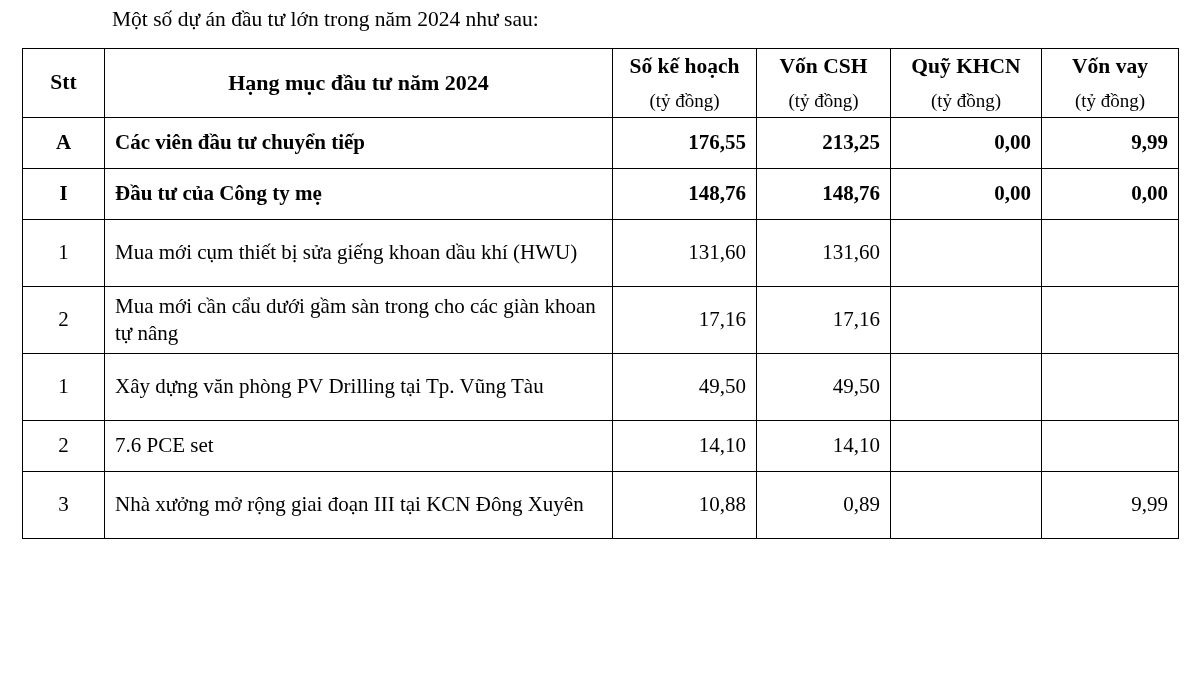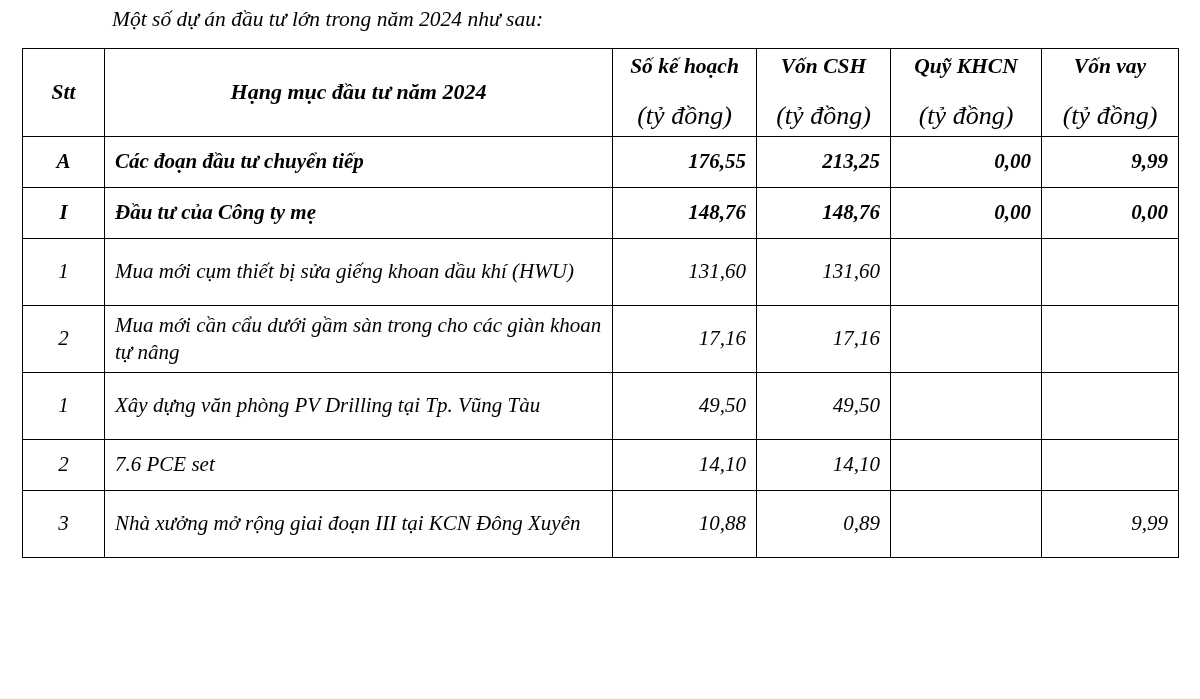--- a/index.html
+++ b/index.html
@@ -12,21 +12,20 @@
     height: 699px;
     font-family: "Liberation Serif", serif;
     color: #000000;
     overflow: hidden;
   }
   .page {
     position: relative;
     width: 1200px;
     height: 510px;
     box-sizing: border-box;
-    font-style: italic;
   }
   .intro {
     position: absolute;
     left: 112px;
     top: 6px;
     font-size: 21.5px;
     line-height: 1.25;
     white-space: nowrap;
   }
   .table-wrap {
@@ -59,23 +58,23 @@
     text-align: center;
     padding-top: 6px;
     padding-bottom: 6px;
   }
   .hdr-strong {
     font-weight: bold;
     font-size: 21.5px;
   }
   .hdr-unit {
     font-weight: normal;
-    font-size: 26px;
+    font-size: 19px;
     display: block;
-    margin-top: 18px;
+    margin-top: 8px;
   }
   .hdr-stt {
     font-weight: bold;
     font-size: 21.5px;
     text-align: left;
     margin-top: 16px;
   }
   .hdr-item {
     font-weight: bold;
     font-size: 22px;
@@ -140,21 +139,21 @@
           </td>
           <td>
             <span class="hdr-strong">Vốn vay</span>
             <span class="hdr-unit">(tỷ đồng)</span>
           </td>
         </tr>
       </thead>
       <tbody>
         <tr class="bold single">
           <td class="stt">A</td>
-          <td class="item">Các đoạn đầu tư chuyển tiếp</td>
+          <td class="item">Các viên đầu tư chuyển tiếp</td>
           <td class="num">176,55</td>
           <td class="num">213,25</td>
           <td class="num">0,00</td>
           <td class="num">9,99</td>
         </tr>
         <tr class="bold single">
           <td class="stt">I</td>
           <td class="item">Đầu tư của Công ty mẹ</td>
           <td class="num">148,76</td>
           <td class="num">148,76</td>

